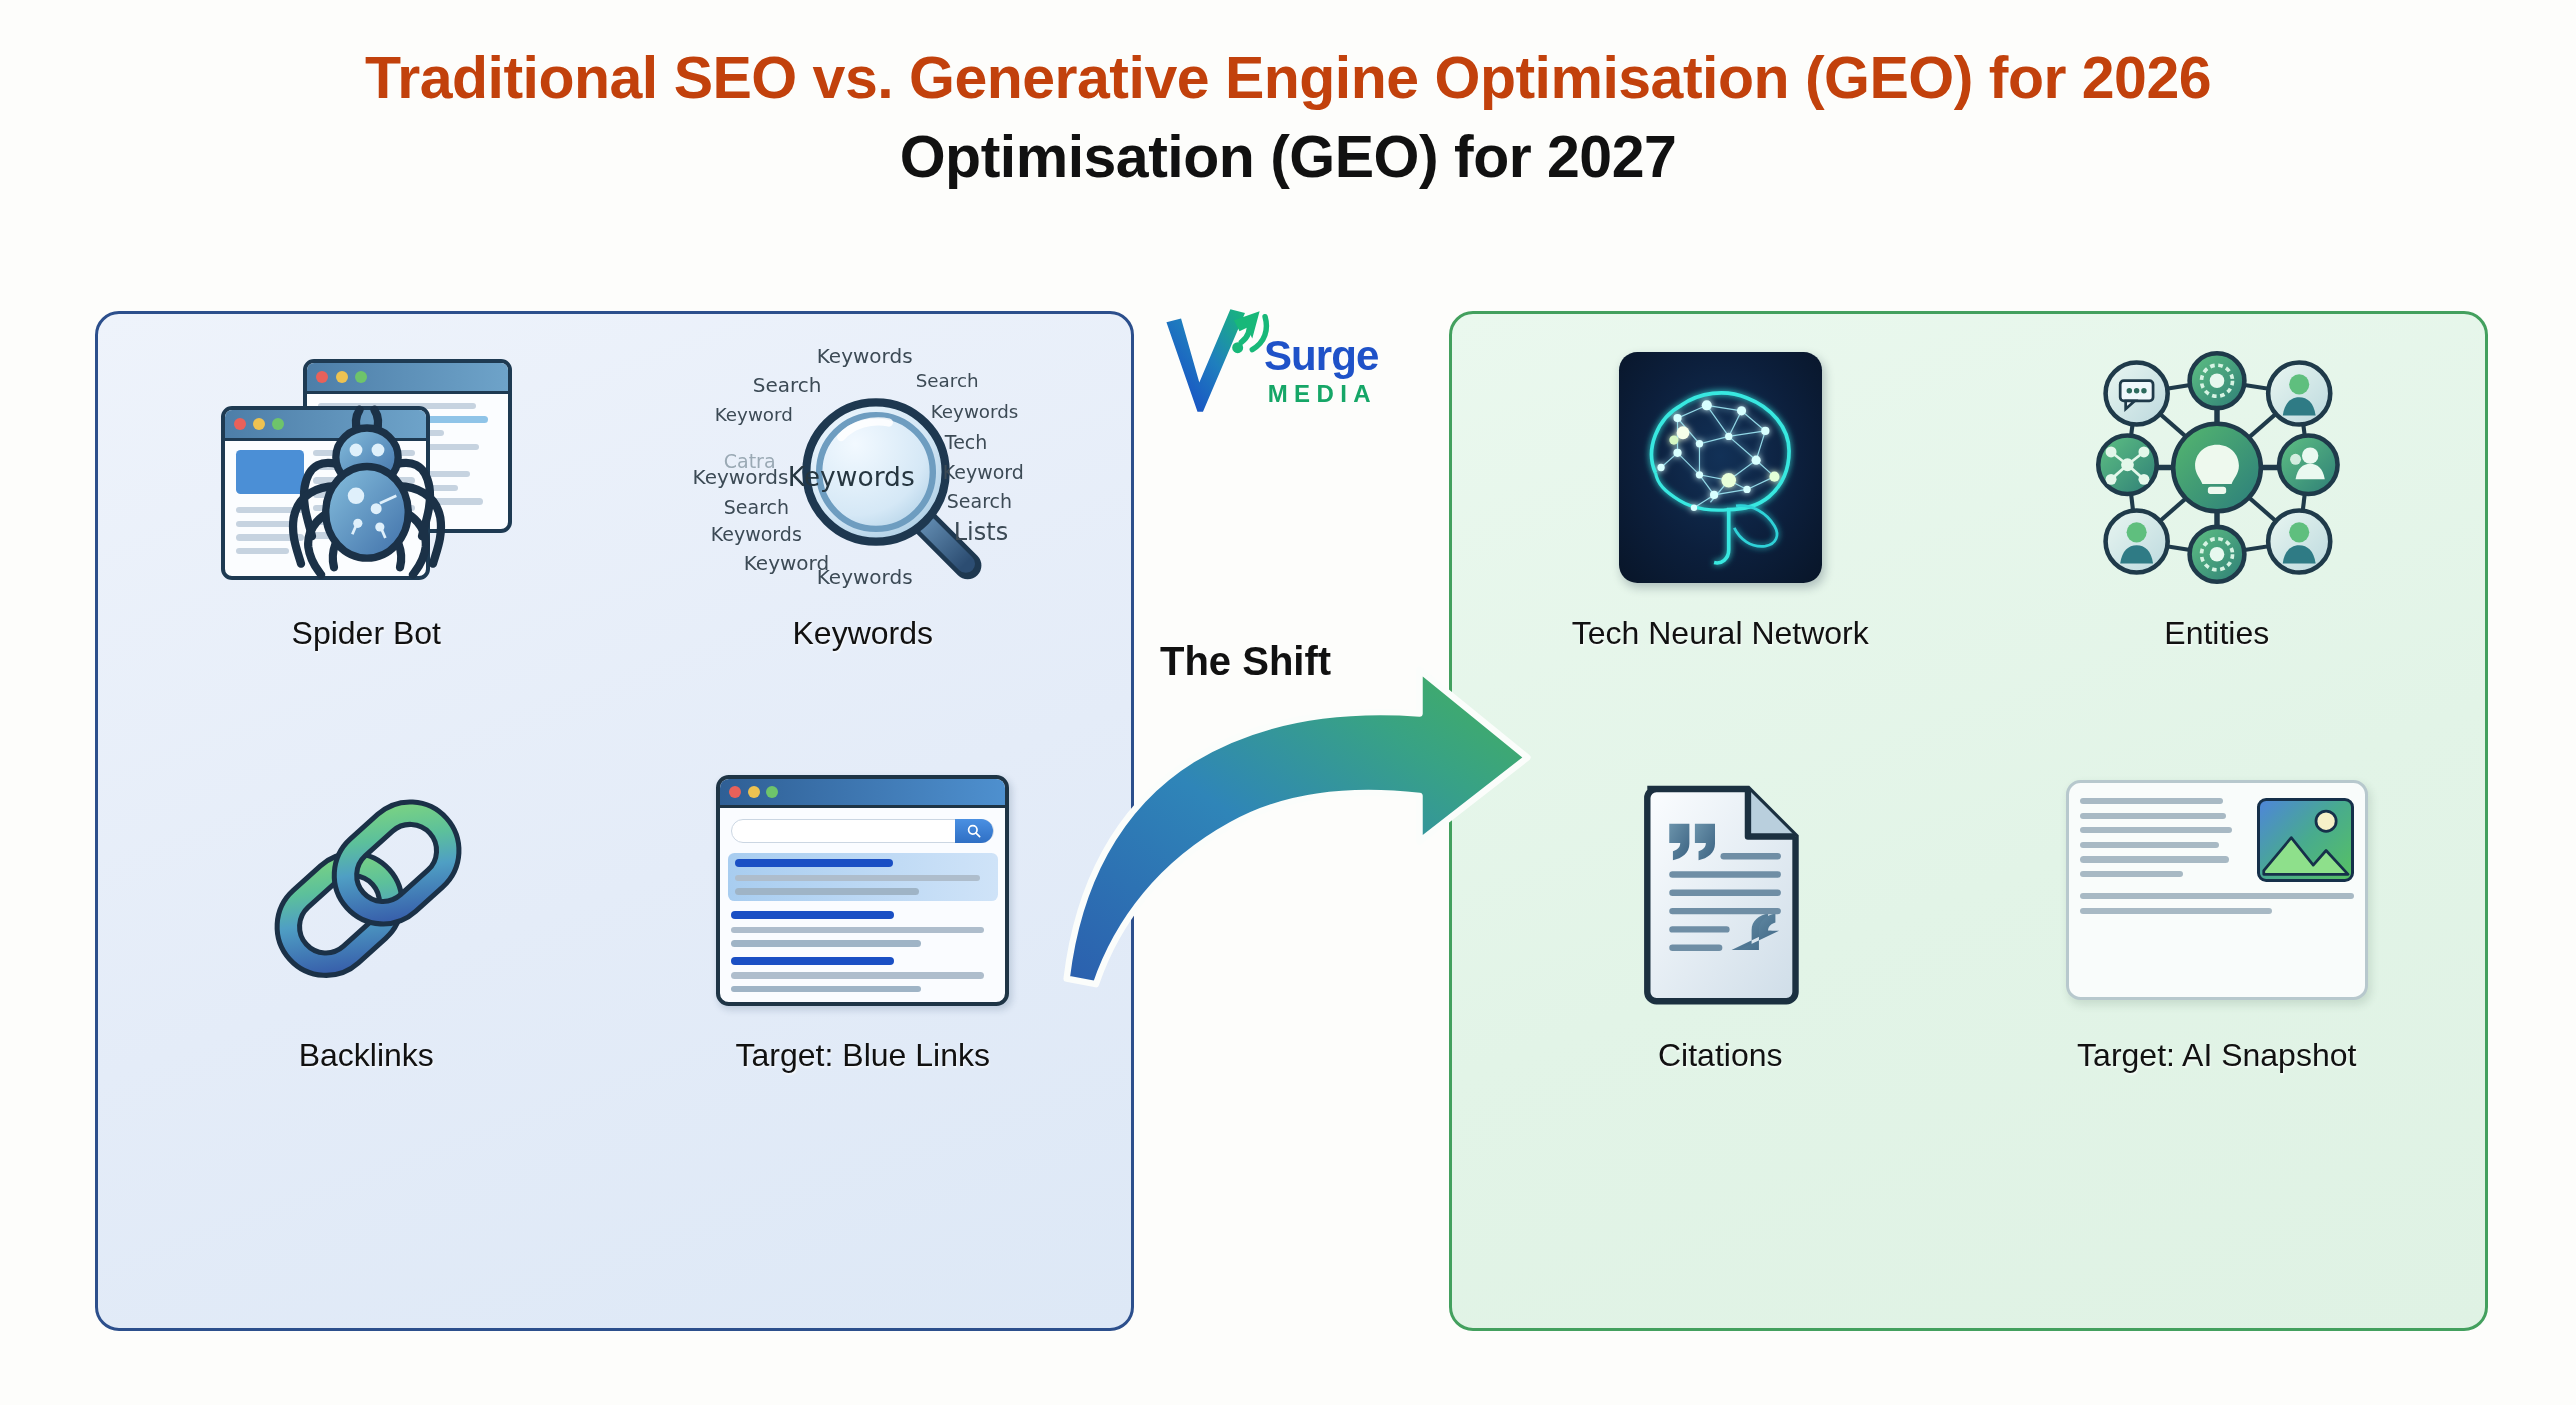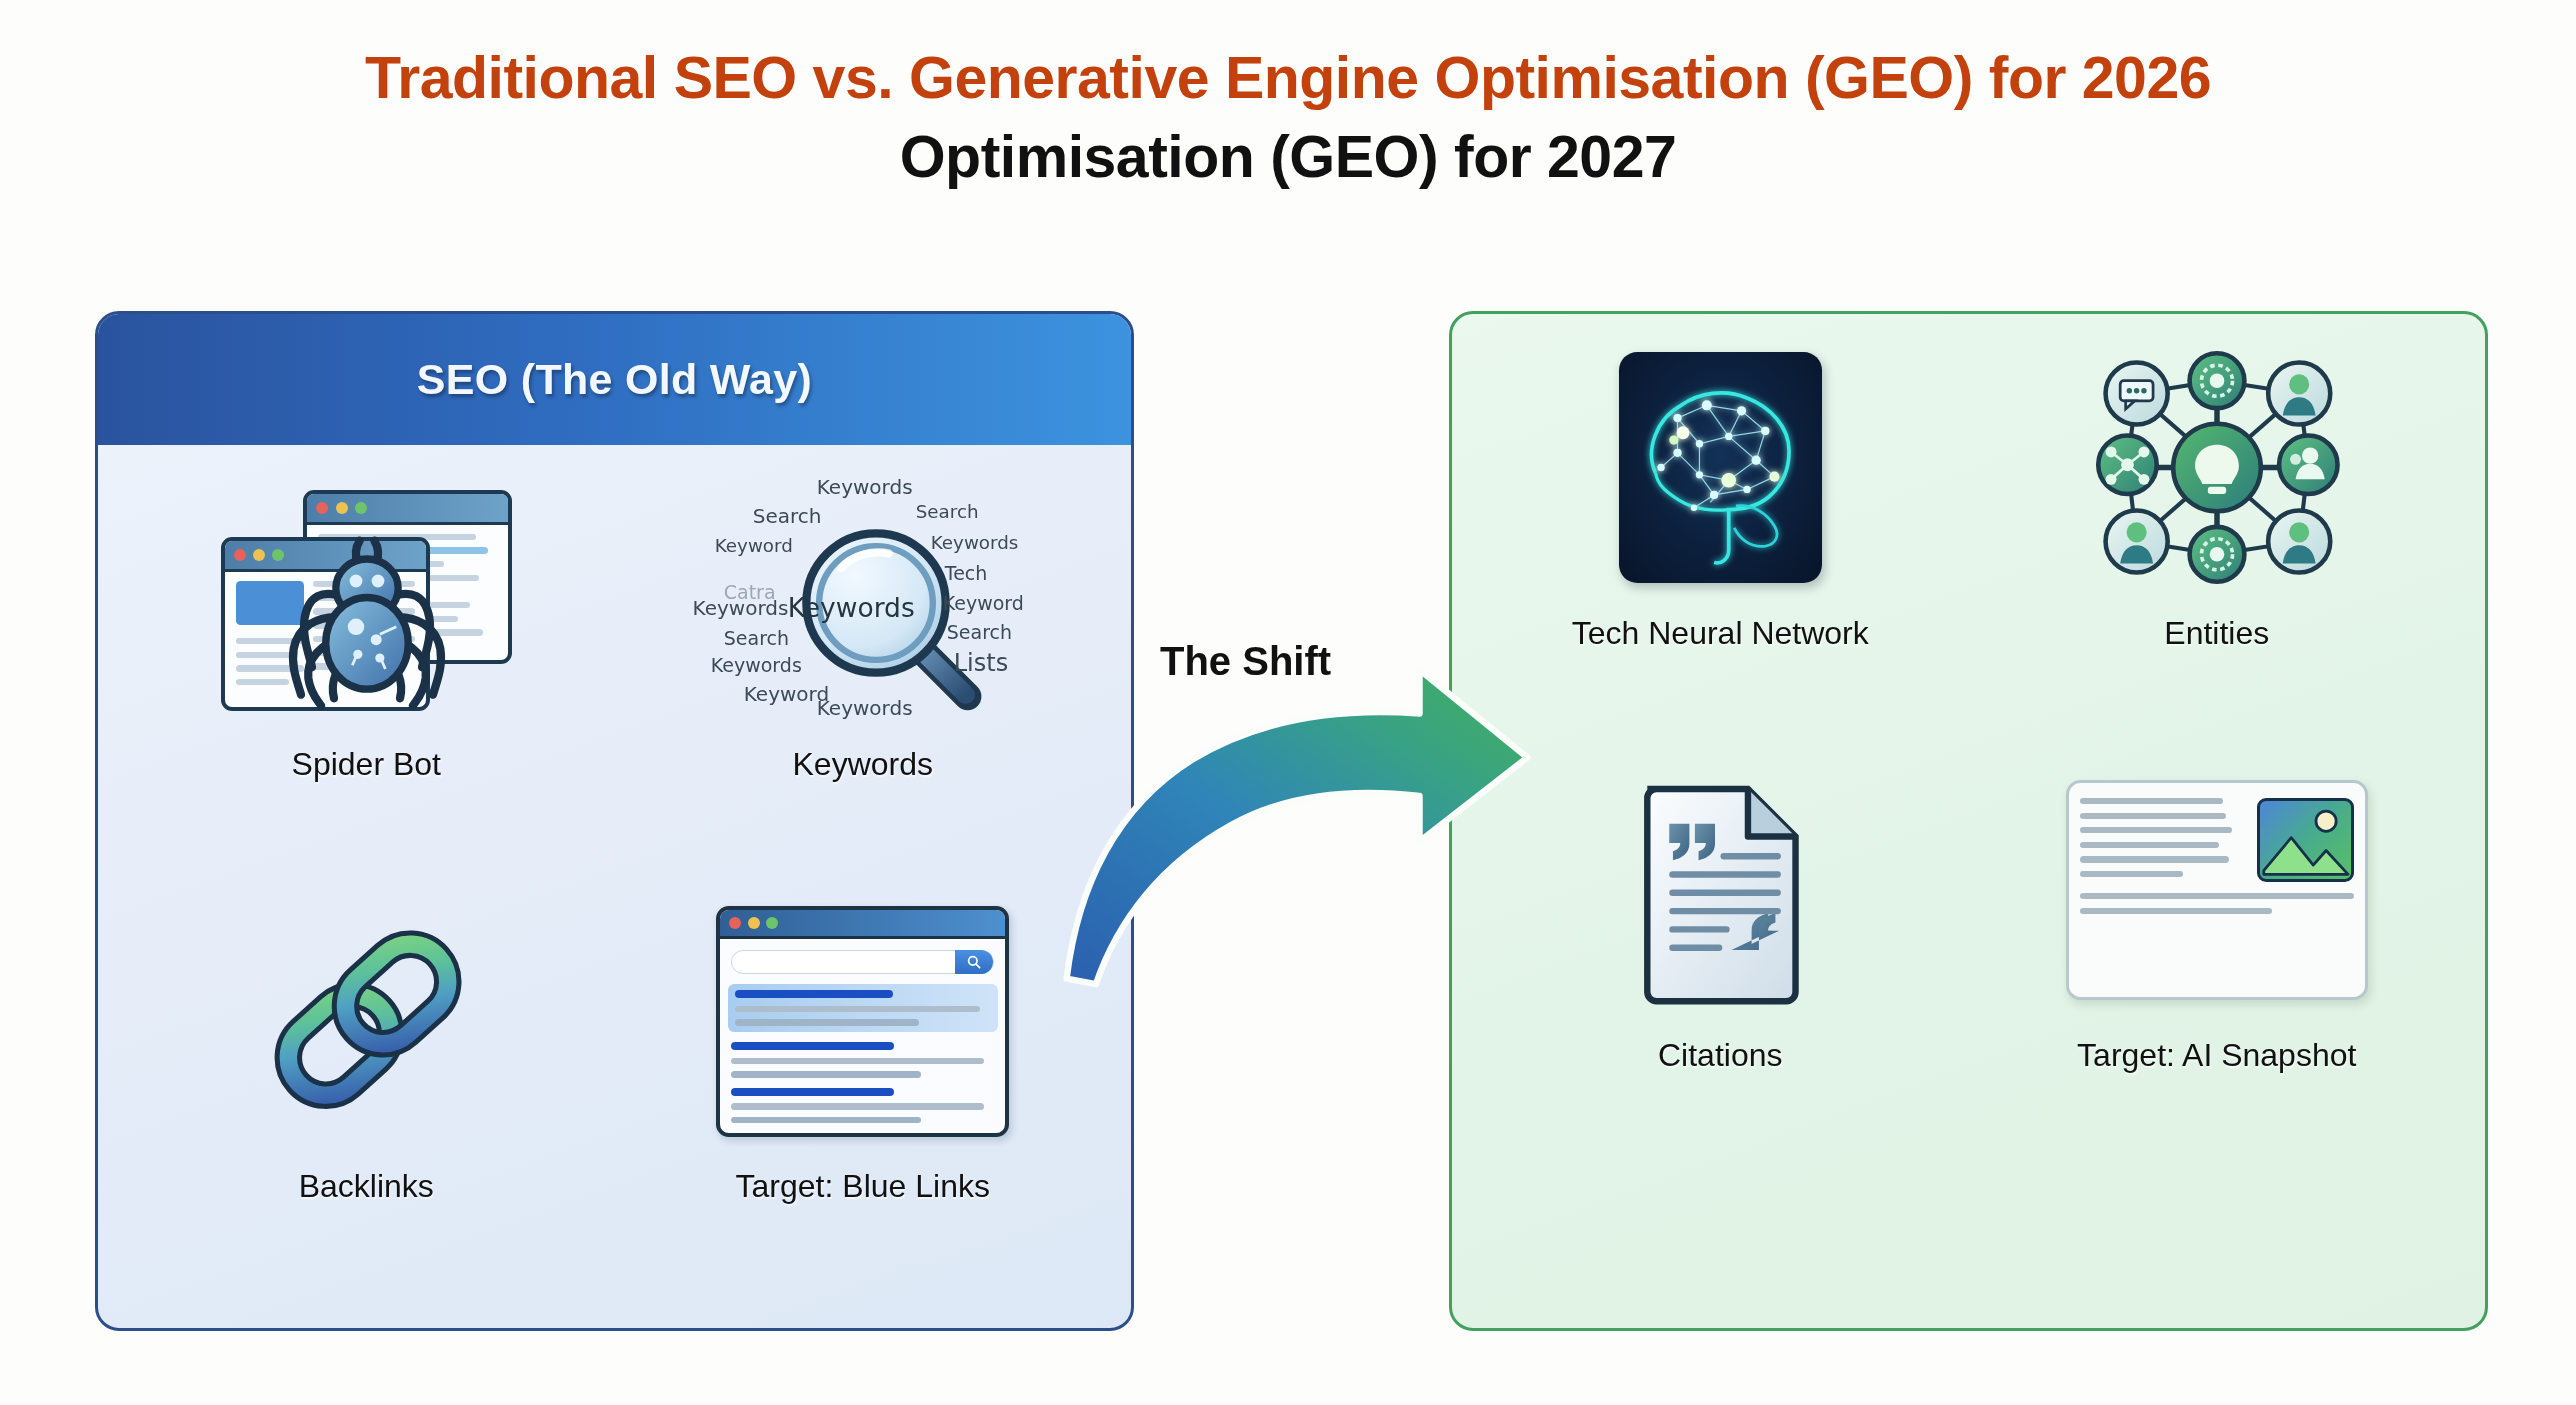--- a/index.html
+++ b/index.html
@@ -128,23 +128,20 @@
 <body>
 
 <div class="stage">
 
   <div class="title-wrap">
     <div class="title-line1">Traditional SEO vs. Generative Engine Optimisation (GEO) for 2026</div>
     <div class="title-line2">Optimisation (GEO) for 2027</div>
   </div>
 
   <div class="panel panel-left">
-    <div class="panel-head panel-head-left">
-      <div class="panel-head-title">SEO (The Old Way)</div>
-    </div>
     <div class="panel-body">
       <div class="tiles">
 
         <div class="tile">
           <div class="tile-art">
             <div class="spider-art">
               <div class="win win-back">
                 <div class="win-bar">
                   <span class="dot d-r"></span>
                   <span class="dot d-y"></span>
@@ -588,20 +585,42 @@
               </div>
             </div>
           </div>
           <div class="tile-label">Target: AI Snapshot</div>
         </div>
 
       </div>
     </div>
   </div>
 
+  <div class="logo">
+    <svg width="137" height="128" viewBox="0 0 150 140" style="position:absolute;left:-3.7px;top:-7.3px;">
+      <defs>
+        <linearGradient id="vg" x1="0" y1="1" x2="1" y2="0">
+          <stop offset="0" stop-color="#1740c7"></stop>
+            <stop offset="0.55" stop-color="#1f7fbe"></stop>
+            <stop offset="1" stop-color="#18b879"></stop>
+        </linearGradient>
+      </defs>
+      <path d="M18 22 L52 120 L58 120 L104 12 L88 8 L54 88 L34 18 Z" fill="url(#vg)"></path>
+      <path d="M92 20 L120 10 L112 40 L106 28 L98 32 Z" fill="#18b879"></path>
+      <g fill="none" stroke="#18b879" stroke-width="6" stroke-linecap="round">
+        <path d="M100 44 C108 38 110 30 108 22"></path>
+        <path d="M112 52 C126 44 130 30 126 16"></path>
+      </g>
+      <circle cx="96" cy="50" r="6" fill="#18b879"></circle>
+    </svg>
+    <div class="logo-text">
+      <div class="logo-surge">Surge</div>
+      <div class="logo-media">MEDIA</div>
+    </div>
+  </div>
 
   <div class="shift-wrap">
     <div class="shift-label">The Shift</div>
     <svg width="512" height="384" viewBox="0 0 560 420" style="position:absolute;left:0;top:0;">
       <defs>
         <linearGradient id="ag" x1="0" y1="1" x2="1" y2="0">
           <stop offset="0" stop-color="#2b5fae"></stop>
             <stop offset="0.45" stop-color="#2f85b8"></stop>
           <stop offset="0.75" stop-color="#38a285"></stop>
             <stop offset="1" stop-color="#45b05c"></stop>

